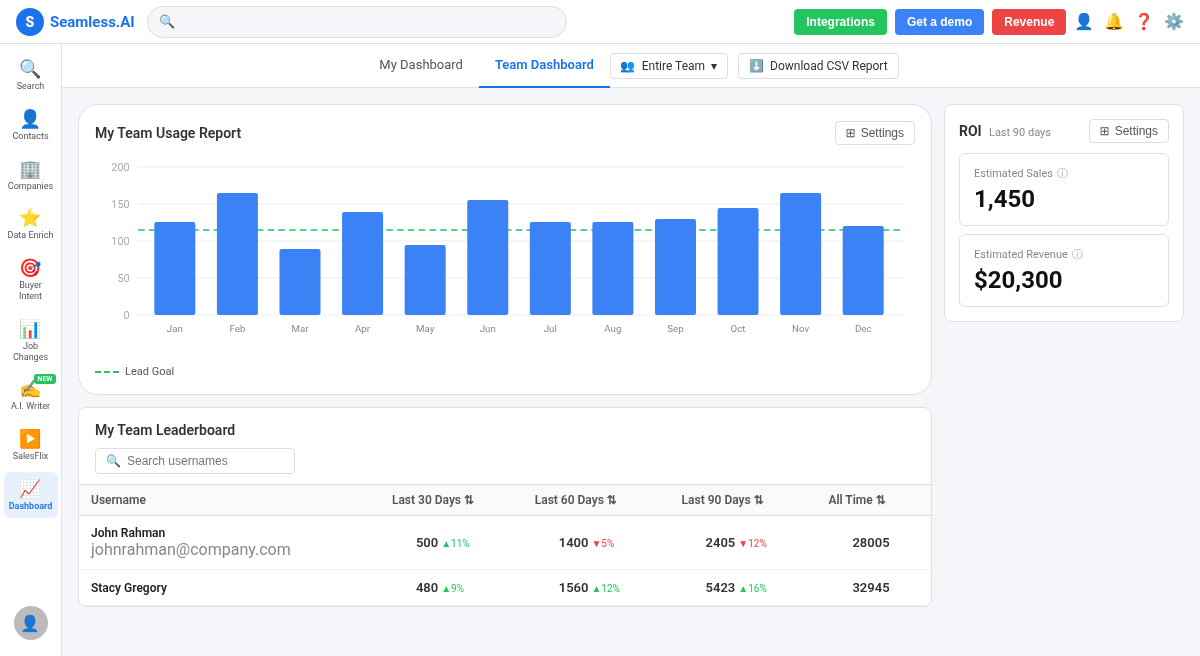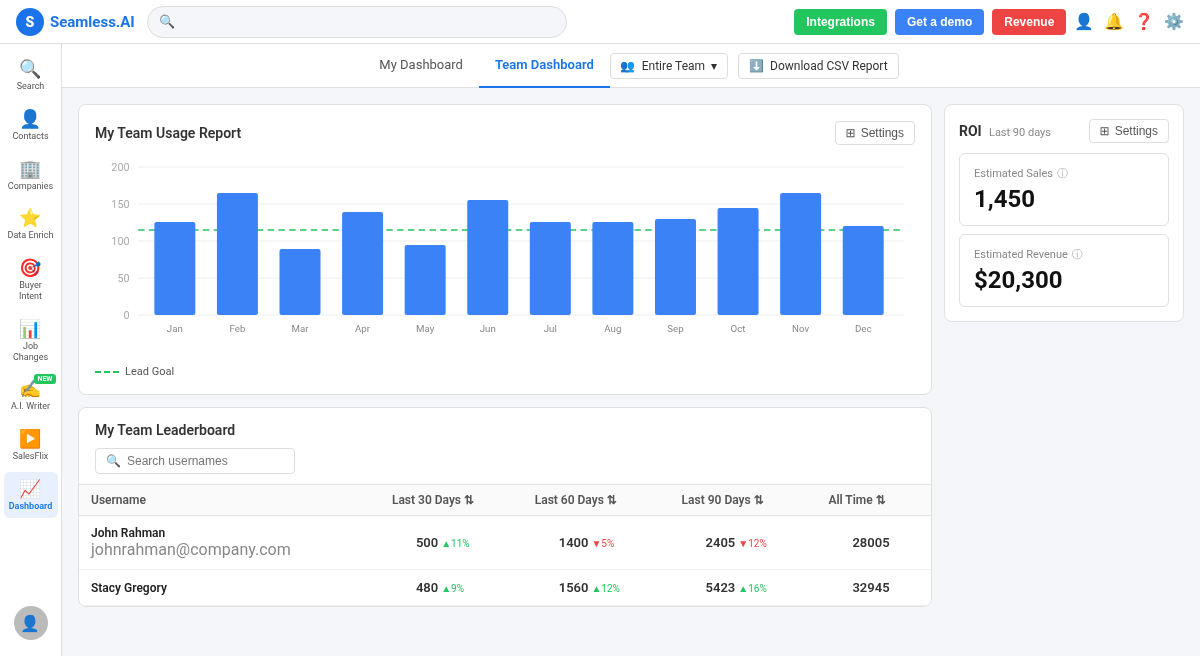--- a/index.html
+++ b/index.html
@@ -223,21 +223,21 @@
       gap: 12px;
       padding: 16px;
     }
 
     
     .left-panel { flex: 1; display: flex; flex-direction: column; gap: 12px; }
 
     
     .card {
       background: #fff;
-      border-radius: 8px;
+      border-radius: 20px;
       border: 1px solid #e0e0e0;
       padding: 16px;
     }
     .card-header {
       display: flex;
       align-items: center;
       justify-content: space-between;
       margin-bottom: 12px;
     }
     .card-title {

